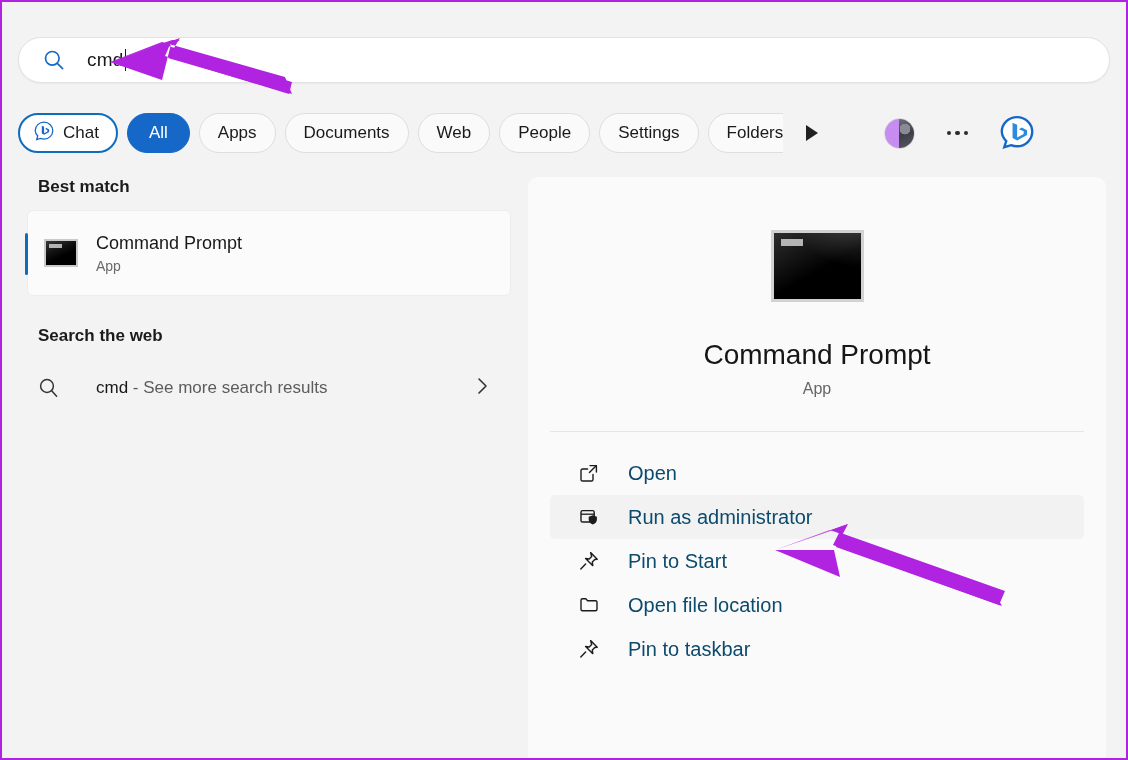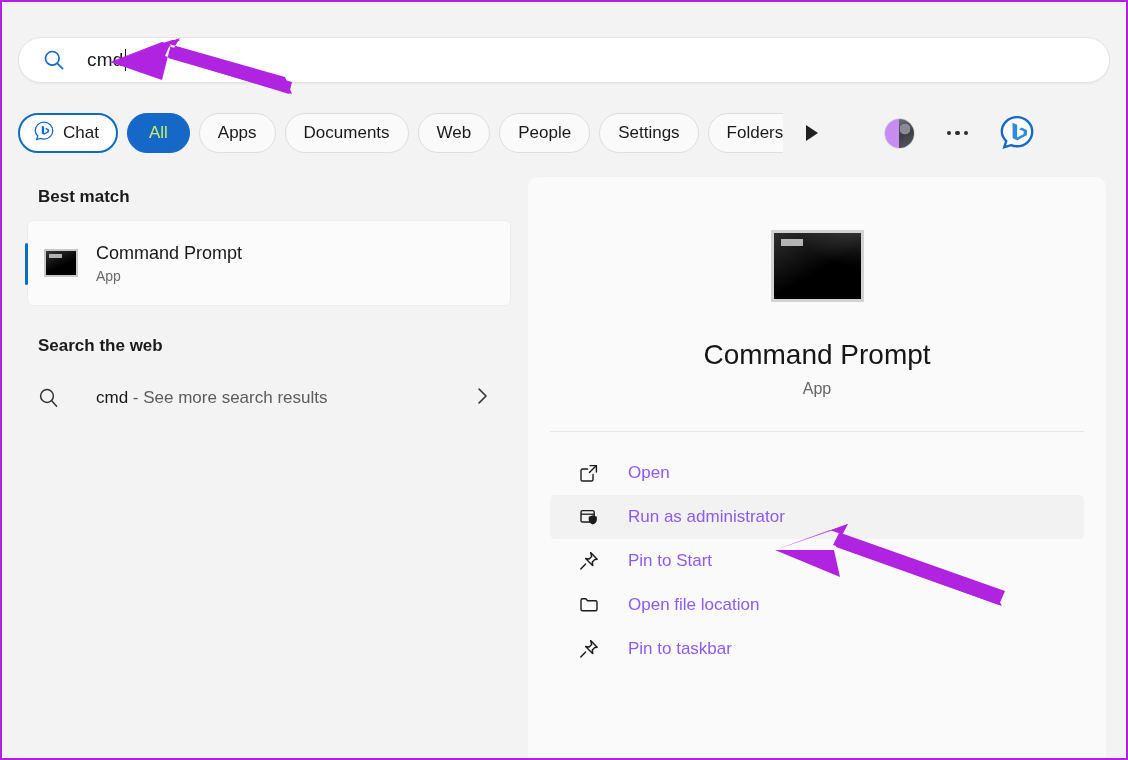--- a/index.html
+++ b/index.html
@@ -68,21 +68,21 @@
   }
   .pill.chat {
     border: 2px solid #0f6cbd;
     background: #ffffff;
     padding: 0 17px 0 13px;
     gap: 8px;
   }
   .pill.active {
     background: #1668c8;
     border-color: #1668c8;
-    color: #bef264;
+    color: #ffffff;
     padding: 0 21px;
     justify-content: center;
   }
   .pill-clip {
     position: relative;
     overflow: hidden;
     width: 75px;
     height: 40px;
     flex: none;
   }
@@ -125,21 +125,21 @@
     background: #2b2b2b; display: block;
   }
   .bing-btn {
     flex: none;
     margin-left: 30px;
     width: 38px; height: 38px;
     display: flex; align-items: center; justify-content: center;
   }
 
   
-  .left-col { position: absolute; left: 0; top: 185px; width: 526px; }
+  .left-col { position: absolute; left: 0; top: 175px; width: 526px; }
   .section-title {
     font-size: 17px;
     font-weight: bold;
     color: #1b1b1b;
     margin-left: 36px;
     margin-bottom: 13px;
   }
   .best-card {
     position: relative;
     margin-left: 25px;
@@ -244,22 +244,22 @@
   }
   .action-row.highlight { background: #f2f2f2; }
   .action-icon {
     width: 22px; height: 22px;
     margin-left: 28px;
     flex: none;
     display: flex; align-items: center; justify-content: center;
   }
   .action-label {
     margin-left: 28px;
-    font-size: 17px;
-    color: #8b5cf6;
+    font-size: 20px;
+    color: #0c4a6e;
   }
 
   
   .anno { position: absolute; left: 0; top: 0; width: 1128px; height: 760px; pointer-events: none; }
 </style>
 </head>
 <body>
 
 <div class="search-bar">
   <span class="search-icon">

